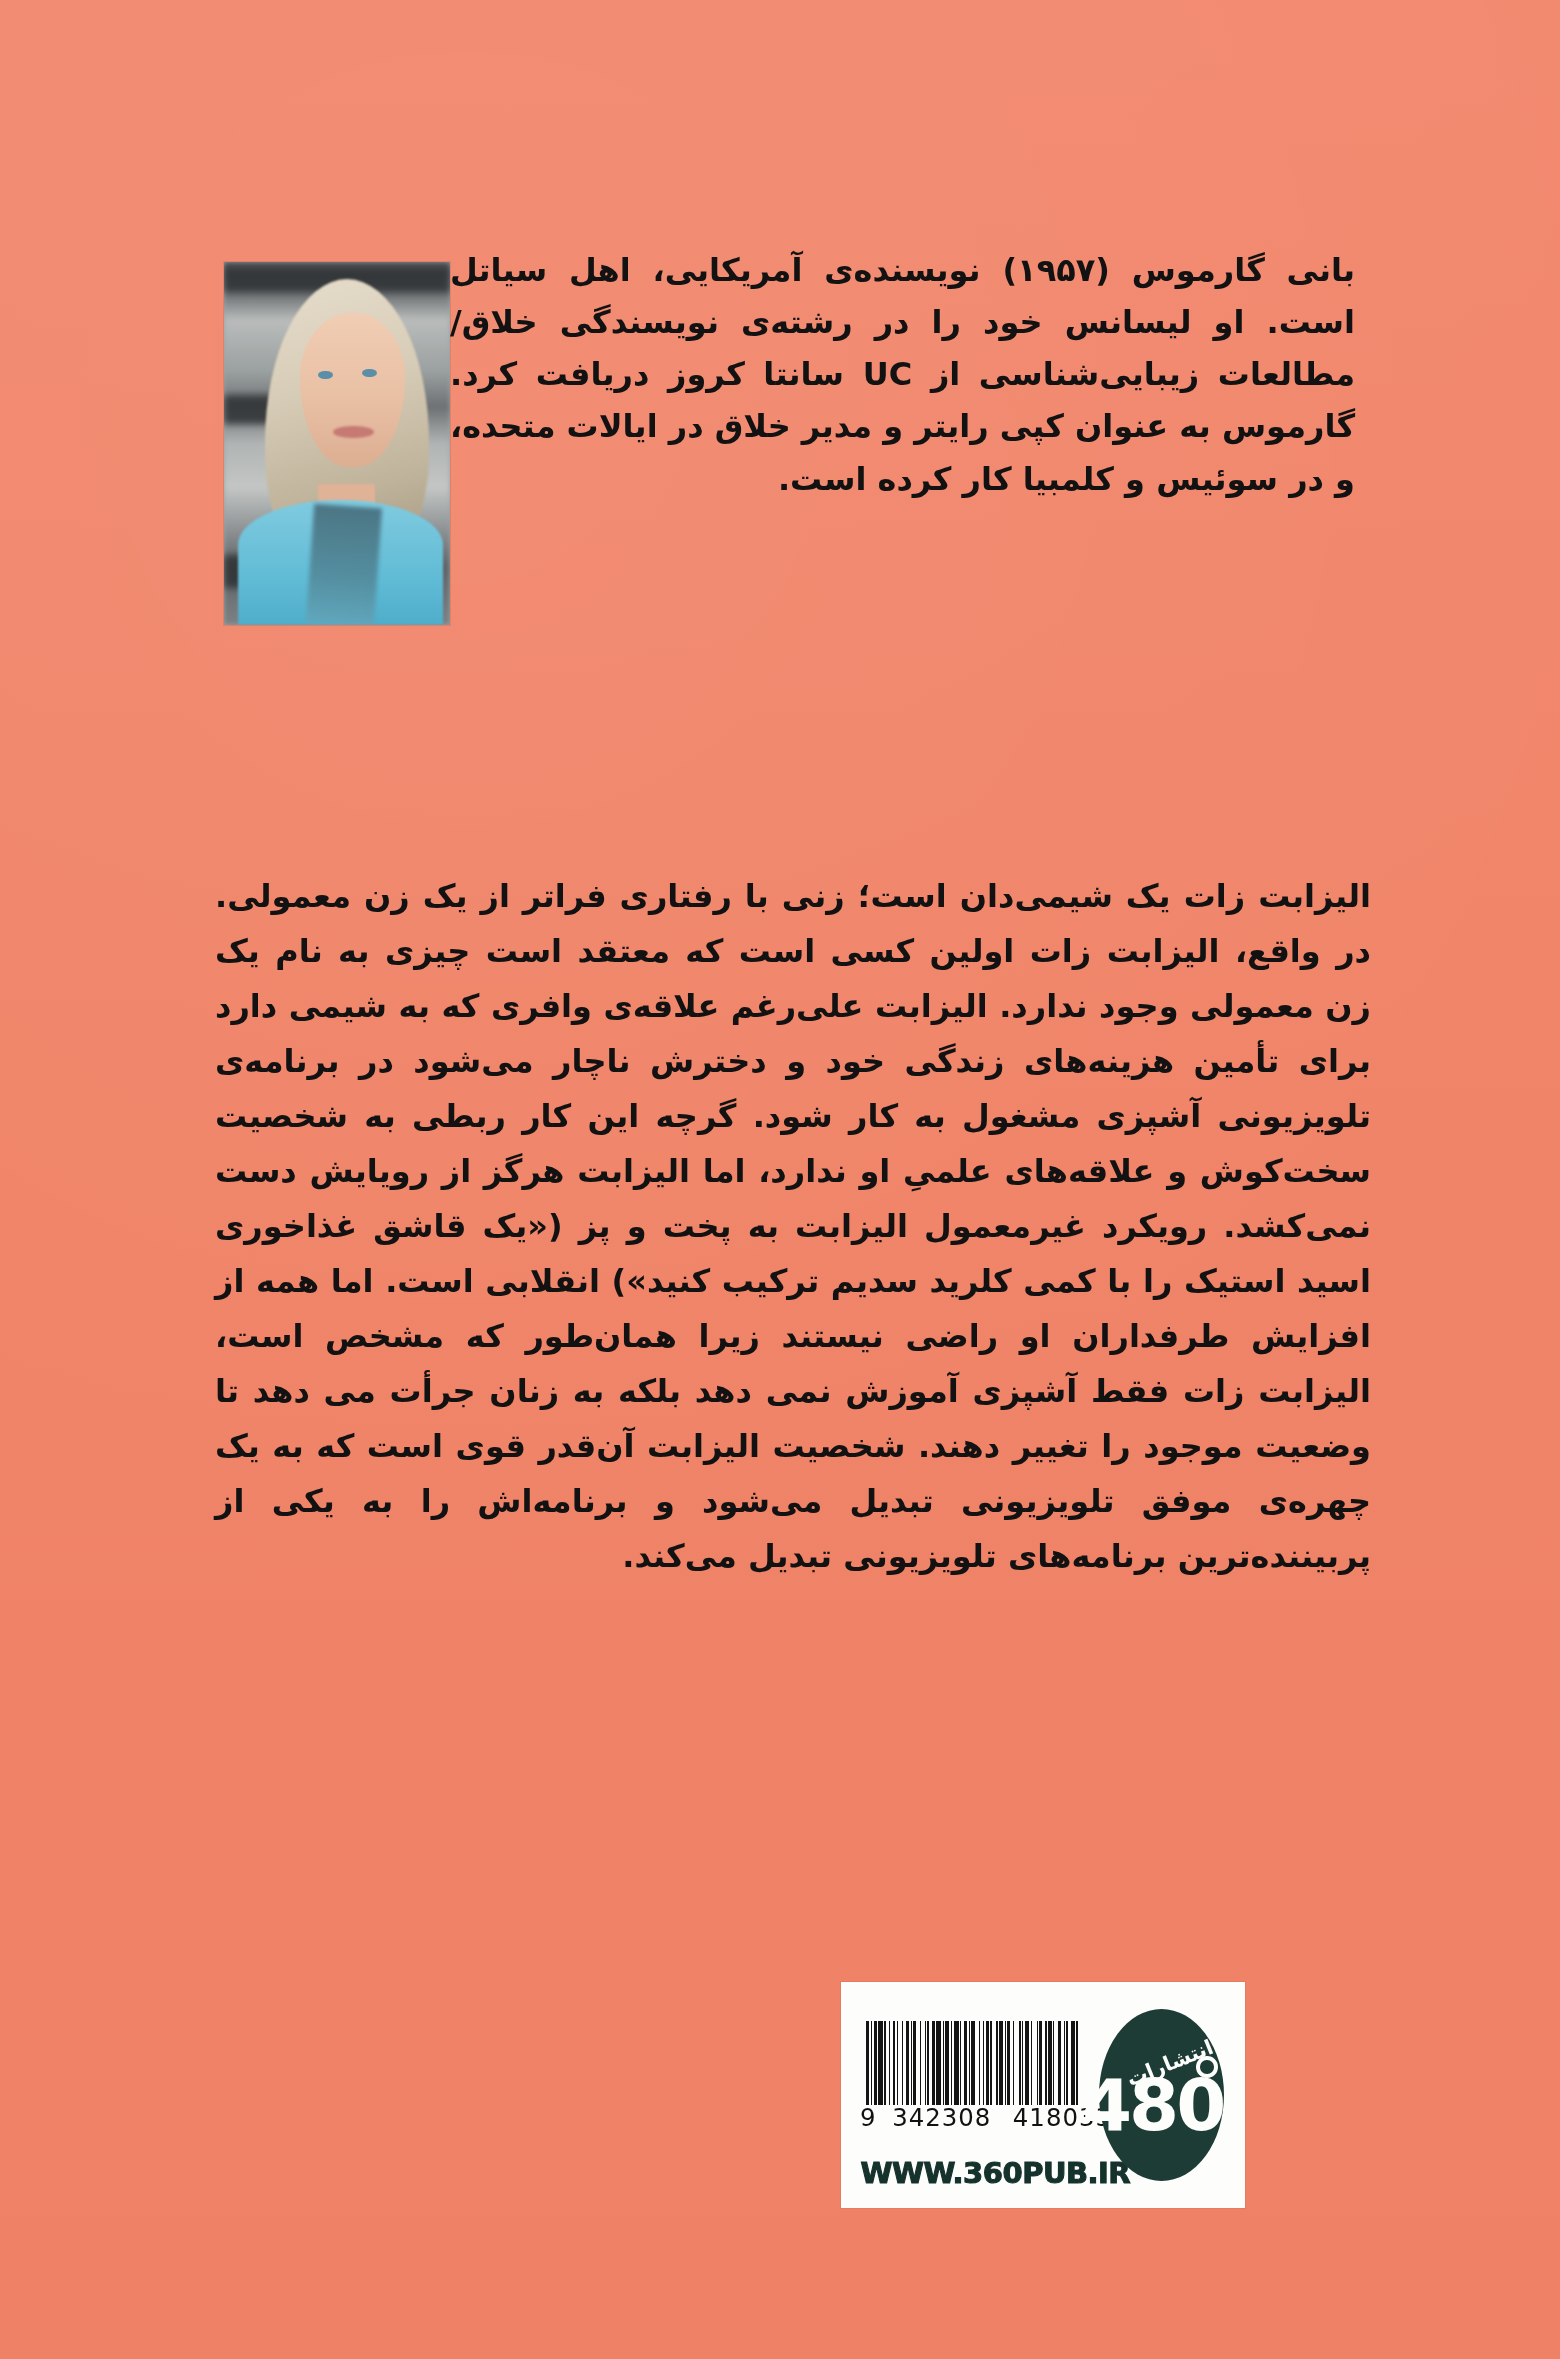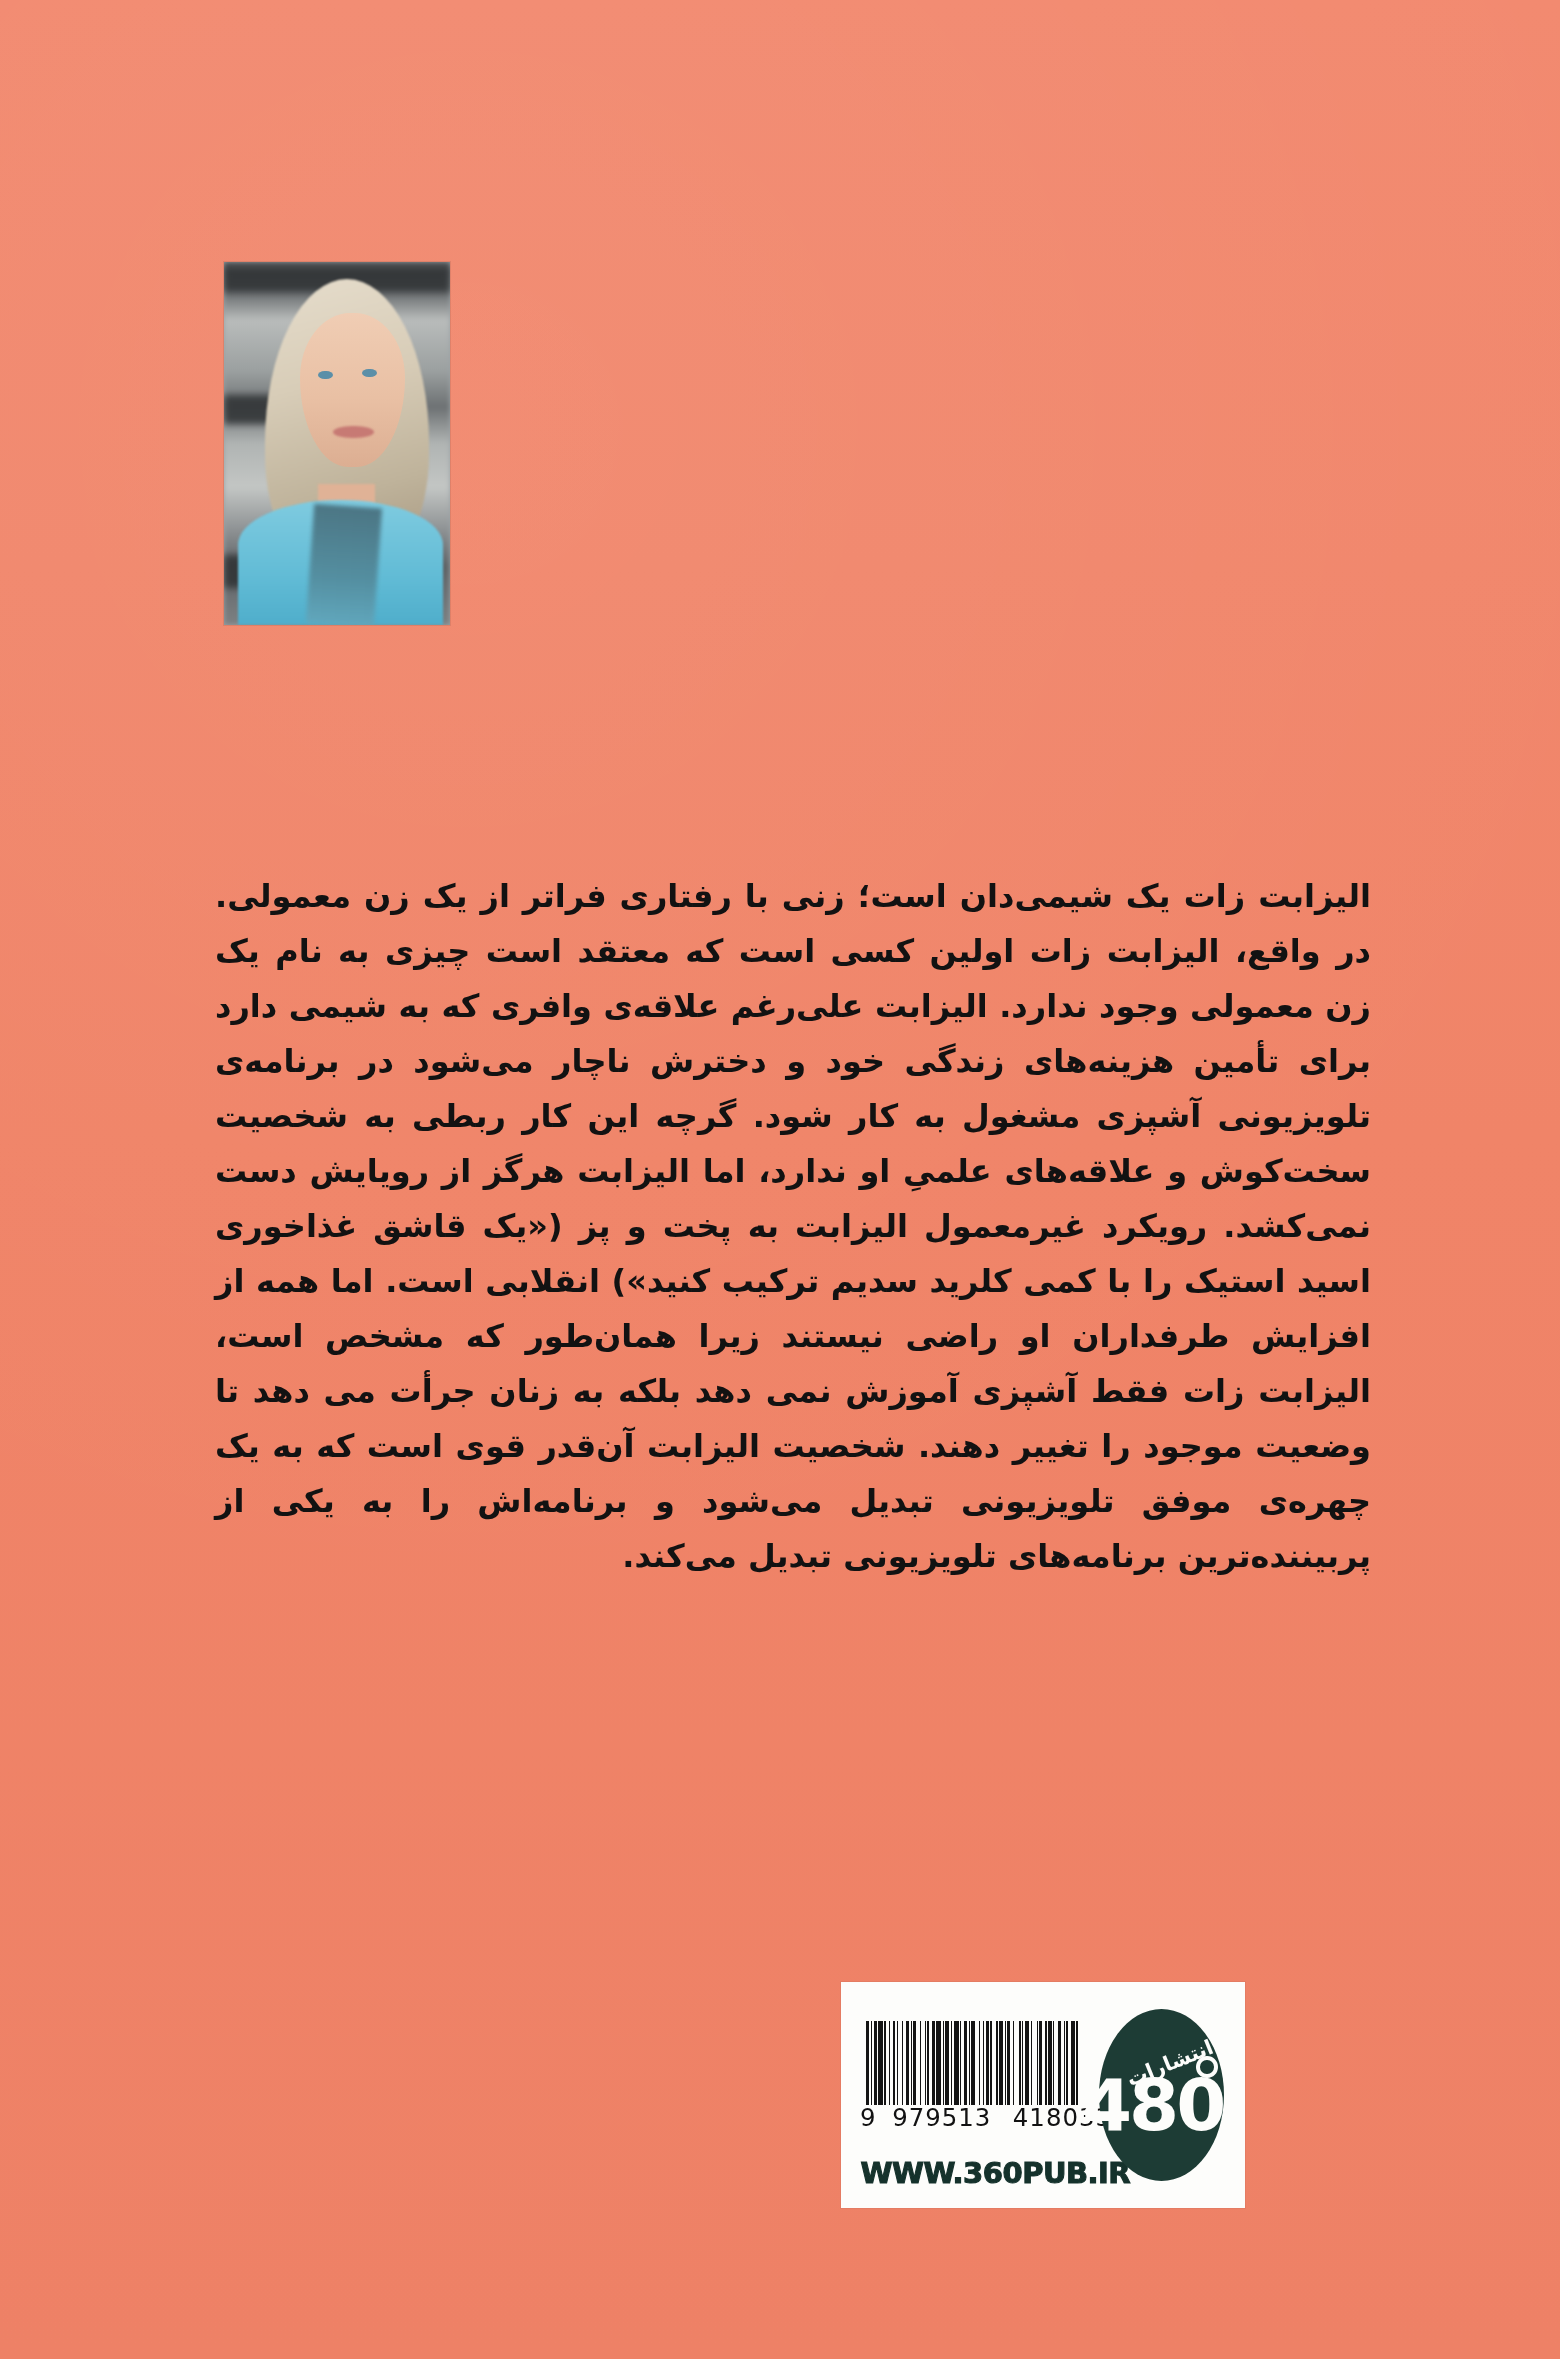--- a/index.html
+++ b/index.html
@@ -258,20 +258,21 @@
       <span class="ph-face"></span>
       <span class="ph-eye l"></span>
       <span class="ph-eye r"></span>
       <span class="ph-mouth"></span>
       <span class="ph-neck"></span>
       <span class="ph-sweater"></span>
       <span class="ph-collar"></span>
     </figure>
 
     <div class="bio-text">
+      <p class="para1">بانی گارموس (۱۹۵۷) نویسنده‌ی آمریکایی، اهل سیاتل است. او لیسانس خود را در رشته‌ی نویسندگی خلاق/مطالعات زیبایی‌شناسی از UC سانتا کروز دریافت کرد. گارموس به عنوان کپی رایتر و مدیر خلاق در ایالات متحده، و در سوئیس و کلمبیا کار کرده است.</p>
     </div>
 
   </section>
 
   <section class="synopsis">
     <div class="syn-text">
       <p>الیزابت زات یک شیمی‌دان است؛ زنی با رفتاری فراتر از یک زن معمولی. در واقع، الیزابت زات اولین کسی است که معتقد است چیزی به نام یک زن معمولی وجود ندارد. الیزابت علی‌رغم علاقه‌ی وافری که به شیمی دارد برای تأمین هزینه‌های زندگی خود و دخترش ناچار می‌شود در برنامه‌ی تلویزیونی آشپزی مشغول به کار شود. گرچه این کار ربطی به شخصیت سخت‌کوش و علاقه‌های علمیِ او ندارد، اما الیزابت هرگز از رویایش دست نمی‌کشد. رویکرد غیرمعمول الیزابت به پخت و پز («یک قاشق غذاخوری اسید استیک را با کمی کلرید سدیم ترکیب کنید») انقلابی است. اما همه از افزایش طرفداران او راضی نیستند زیرا همان‌طور که مشخص است، الیزابت زات فقط آشپزی آموزش نمی دهد بلکه به زنان جرأت می دهد تا وضعیت موجود را تغییر دهند. شخصیت الیزابت آن‌قدر قوی است که به یک چهره‌ی موفق تلویزیونی تبدیل می‌شود و برنامه‌اش را به یکی از پربیننده‌ترین برنامه‌های تلویزیونی تبدیل می‌کند.</p>
     </div>
   </section>
 
@@ -371,21 +372,21 @@
           <i style="width: 2.1px; background: transparent;"></i>
           <i style="width: 4.3px; background: rgb(20, 20, 20);"></i>
           <i style="width: 4.3px; background: transparent;"></i>
           <i style="width: 8.6px; background: rgb(20, 20, 20);"></i>
           <i style="width: 2.1px; background: transparent;"></i>
           <i style="width: 2.1px; background: rgb(20, 20, 20);"></i>
           <i style="width: 6.4px; background: transparent;"></i>
         </div>
       <div class="bc-digits">
         <span class="d1">9</span>
-        <span class="d2">979513</span>
+        <span class="d2">342308</span>
         <span class="d3">418033</span>
       </div>
     </div>
 
     <div class="barcode-url">WWW.360PUB.IR</div>
 
     <div class="publisher-logo">
       <span class="logo-word">انتشارات</span>
       <span class="logo-num">480</span>
       <span class="logo-dot"></span>

